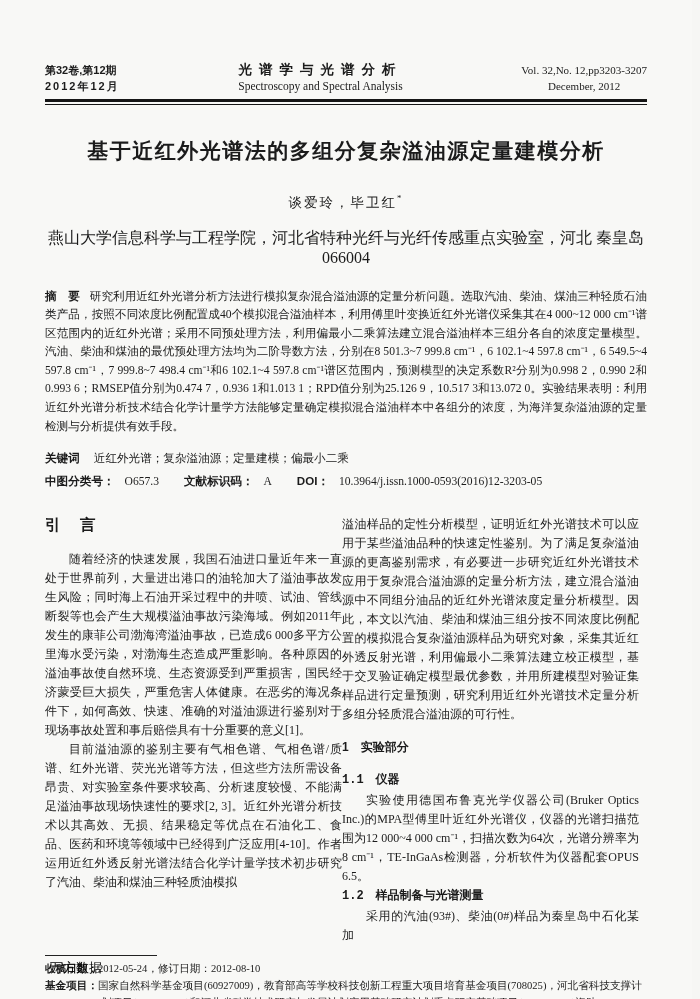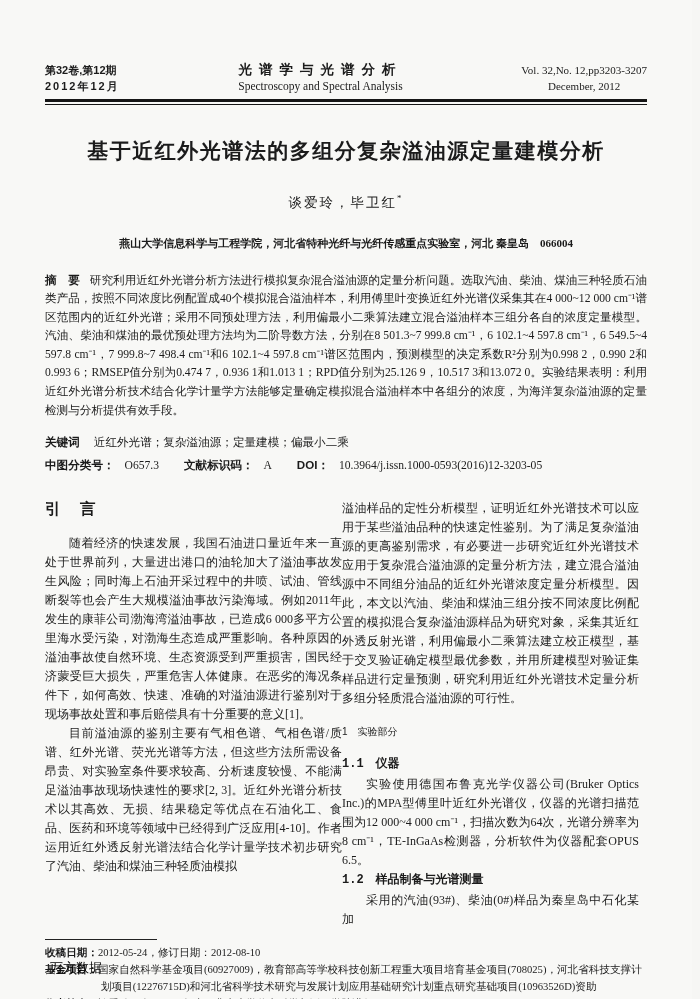--- a/index.html
+++ b/index.html
@@ -19,37 +19,37 @@
   .jh-left .yr { letter-spacing:2px; }
   .jh-center { text-align:center; margin-top:-1px; }
   .jh-cn { font-family:"Liberation Sans",sans-serif; font-weight:700; font-size:13.5px; letter-spacing:7px; }
   .jh-en { font-size:11.5px; line-height:15px; }
   .jh-right { text-align:center; font-size:11px; line-height:16px; }
   .rule { margin-top:5px; border-top:3.5px solid #161616; border-bottom:1.2px solid #161616; height:2px; }
 
   
   .title { text-align:center; font-family:"Liberation Sans",sans-serif; font-weight:700; font-size:21px; margin-top:32px; letter-spacing:1.5px; }
   .authors { text-align:center; margin-top:28px; font-size:13.5px; letter-spacing:2px; }
-  .affil { text-align:center; margin-top:24px; font-size:11px;font-weight:bold; }
+  .affil { text-align:center; margin-top:16px; font-size:16px; }
 
   
   .abstract { margin-top:20px; font-size:11.6px; line-height:18.6px; text-align:justify; }
   .blabel { font-family:"Liberation Sans",sans-serif; font-weight:700; margin-right:10px; }
   .kw { margin-top:13px; font-size:11.6px; line-height:18px; }
   .kw .blabel { margin-right:14px; }
   .meta { margin-top:4px; font-size:11.6px; line-height:18px; }
   .meta .group { margin-right:22px; }
 
   
   .columns { display:flex; margin-top:24px; }
   .col { width:297px; font-size:12px; line-height:19px; text-align:justify; }
   .col p { margin:0; text-indent:2em; }
   .col p.noindent { text-indent:0; }
   .h-intro { font-family:"Liberation Sans",sans-serif; font-weight:700; font-size:15.5px; margin:0 0 16px 0; letter-spacing:2px; }
-  .h-sec { font-family:"Liberation Sans",sans-serif; font-weight:400; font-size:10px; margin:14px 0 14px 0; }
+  .h-sec { font-family:"Liberation Sans",sans-serif; font-weight:700; font-size:12px; margin:14px 0 14px 0; }
   .h-sub { font-family:Liberation Mono, monospace; font-weight:700; font-size:12px; margin:1px 0; }
 
   
   .fnsep { width:112px; border-top:1.5px solid #222; margin-top:10px; }
   .fn { font-size:10.6px; line-height:17px; margin-top:4px; }
   .fn-row { padding-left:56px; text-indent:-56px; }
   .fn-label { font-family:"Liberation Sans",sans-serif; font-weight:700; }
   .bio-email { margin-left:34px; }
 
   .watermark { position:absolute; left:50px; bottom:22px; font-family:"Liberation Sans",sans-serif; font-size:13px; color:#000000; }

